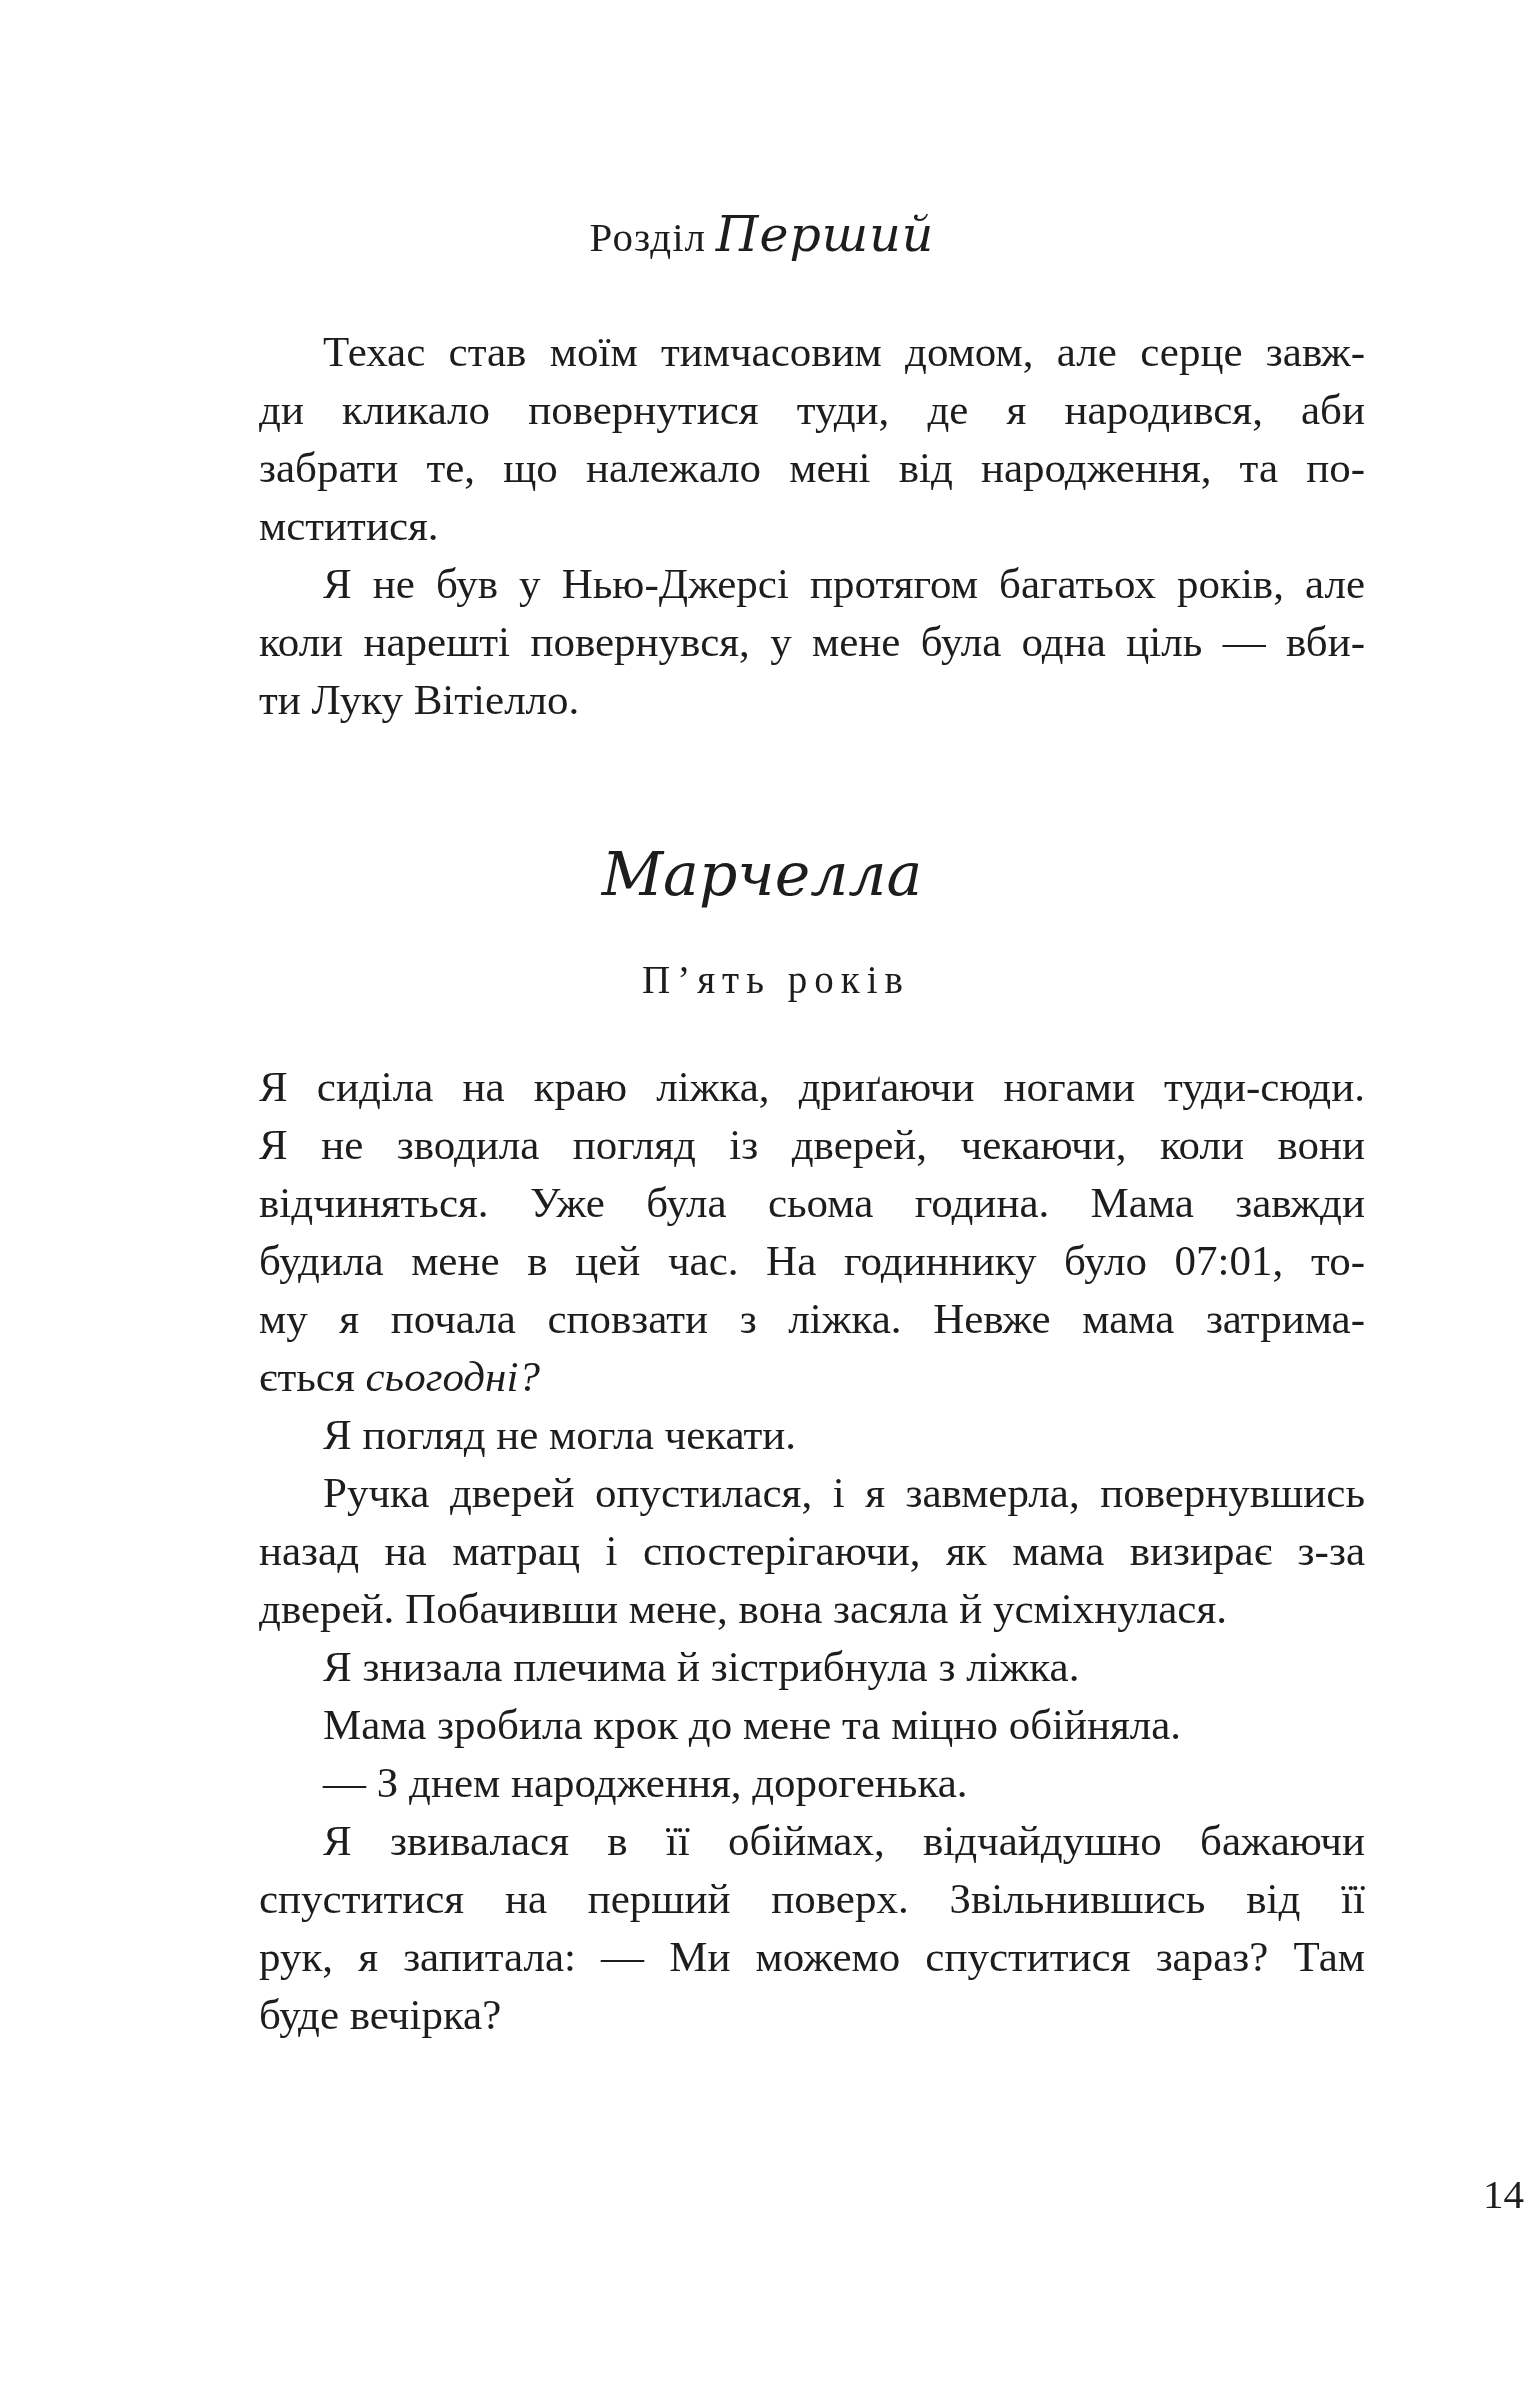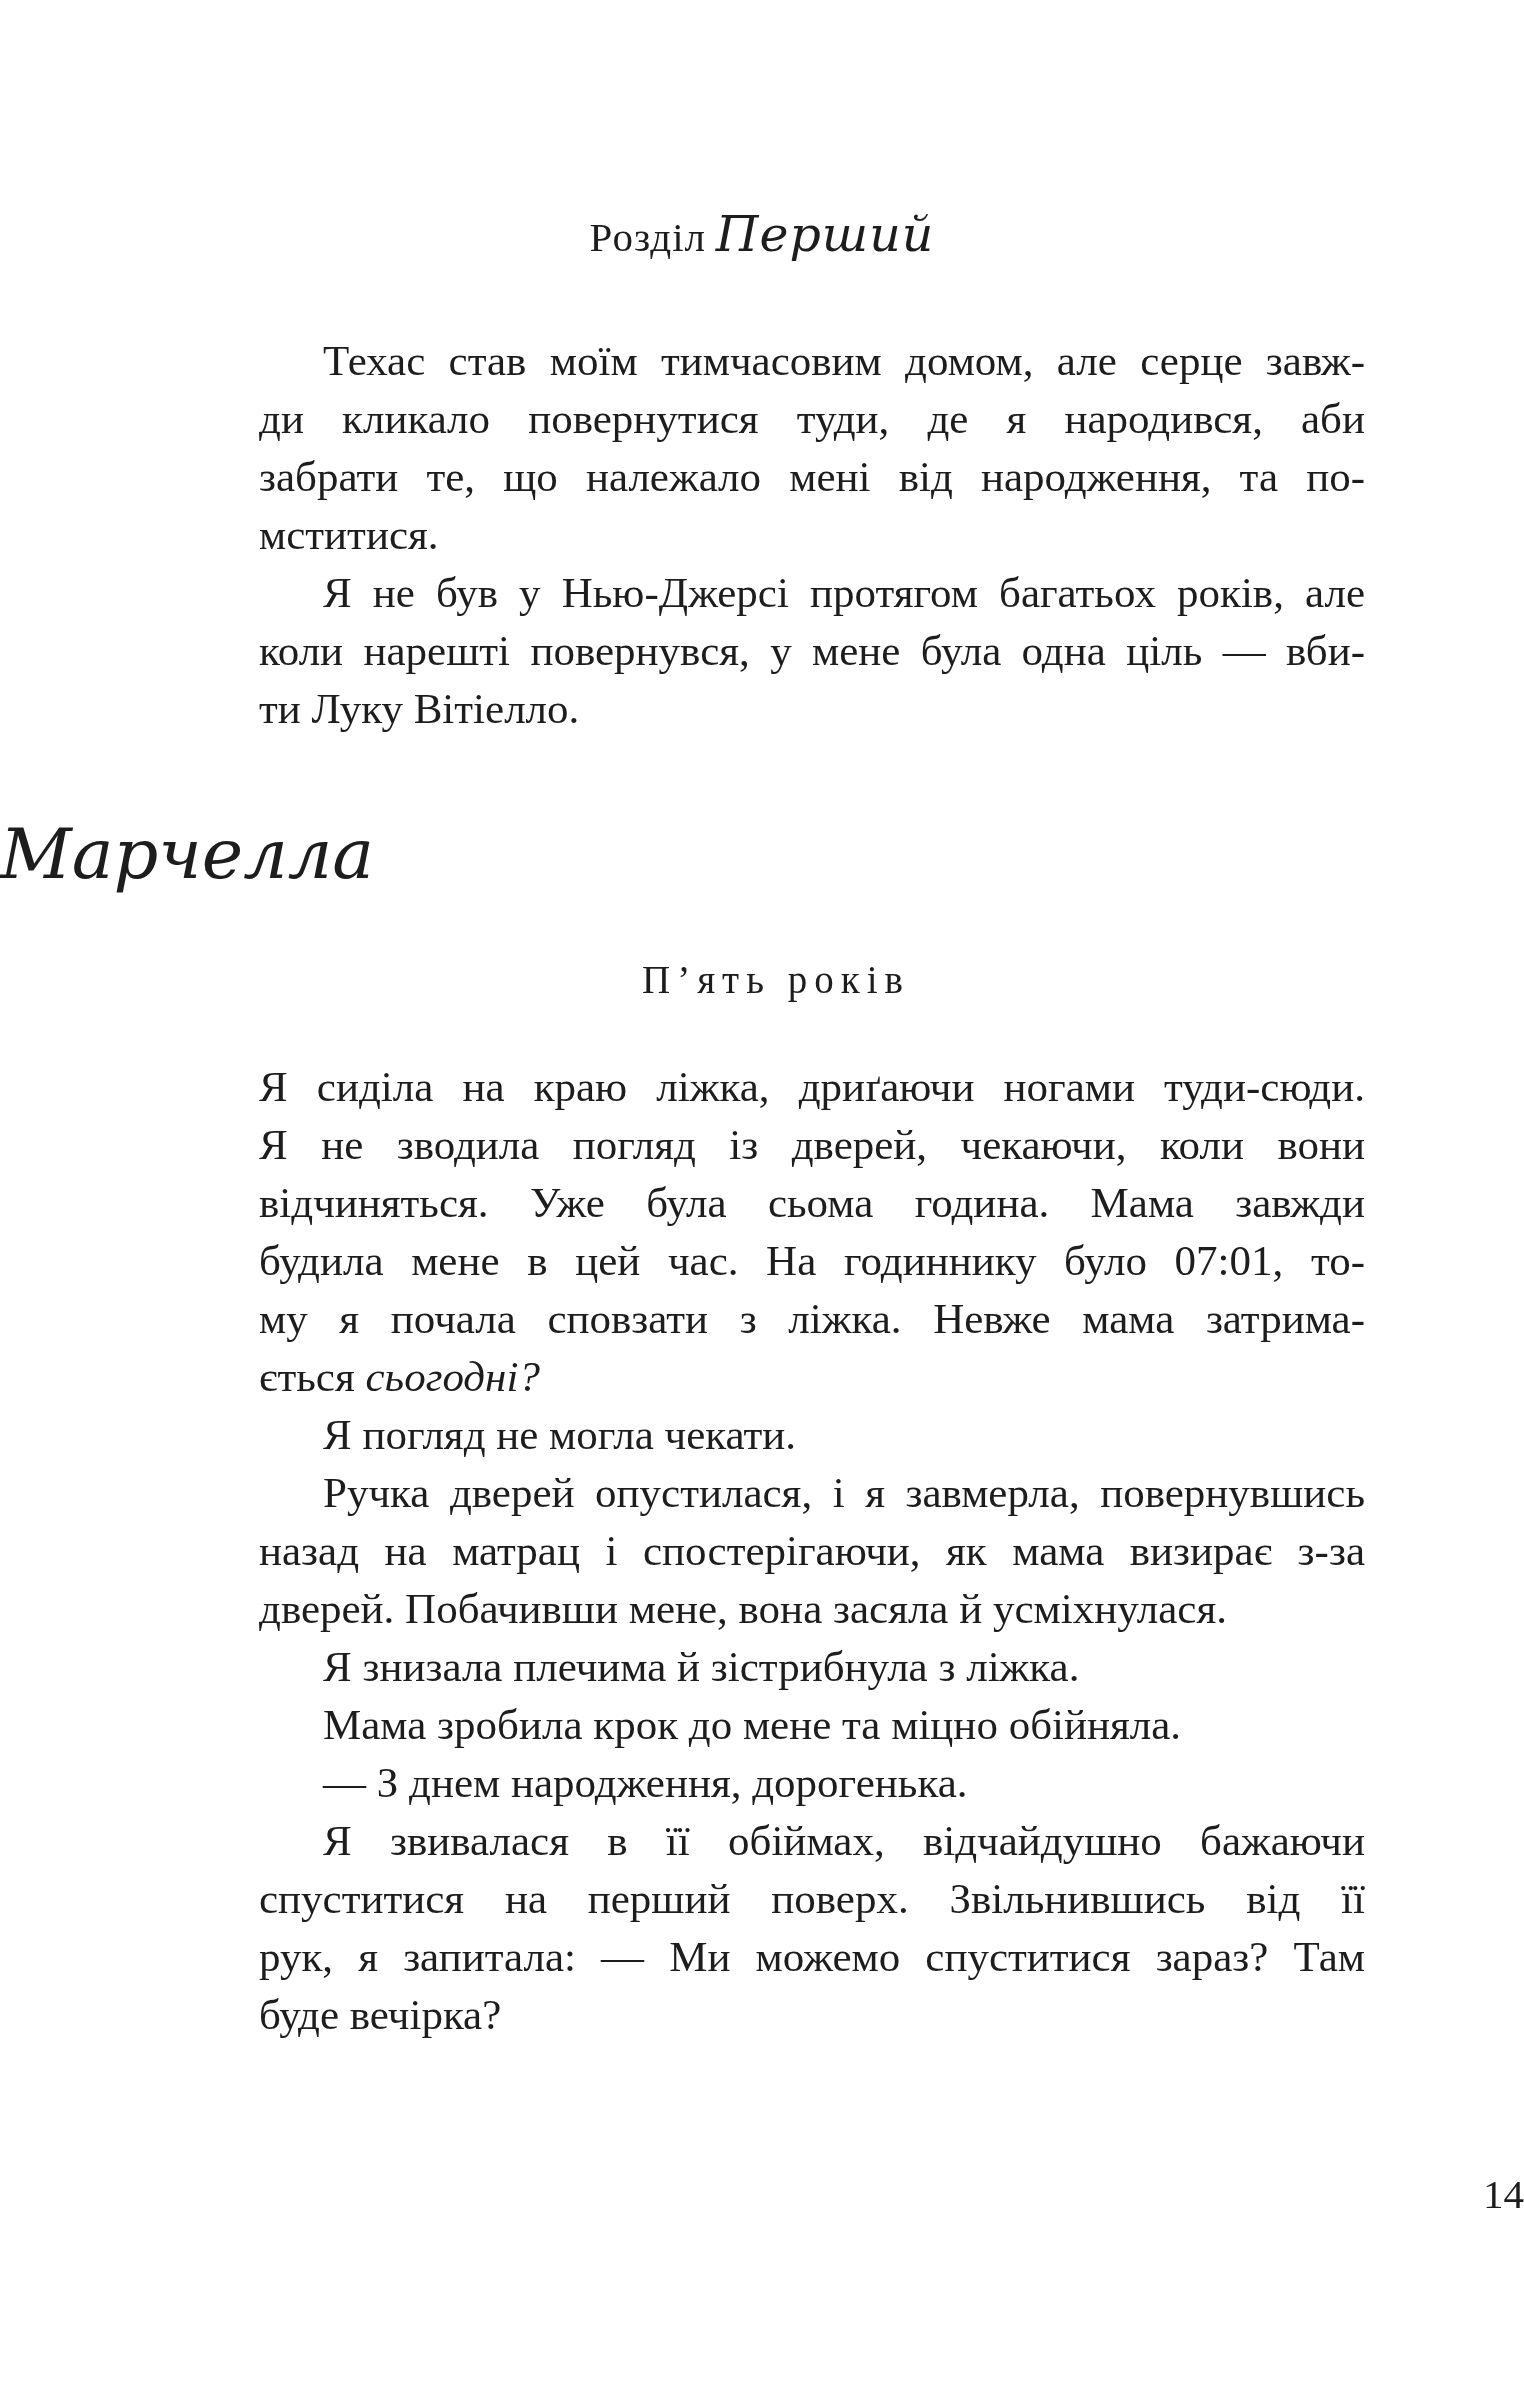--- a/index.html
+++ b/index.html
@@ -31,37 +31,38 @@
     font-size: 49px;
     margin-left: 9.7px;
   }
   .text-block {
     position: absolute;
     left: 259px;
     width: 1106px;
     font-size: 43px;
     line-height: 58px;
   }
-  .block-top { top: 332px; }
+  .block-top { top: 323px; }
   .block-bottom { top: 1058px; }
   .line { text-align: left; }
   .line.just {
     text-align: justify;
     text-align-last: justify;
   }
   .line.indent { text-indent: 64px; }
   .ital { font-style: italic; }
   .section-title {
     position: absolute;
-    top: 808px;
+    top: 828px;
     left: 0;
     width: 100%;
+    text-align: center;
     font-family: "DejaVu Serif", serif;
     font-style: italic;
-    font-size: 70px;
+    font-size: 60px;
     line-height: 93px;
   }
   .section-subtitle {
     position: absolute;
     top: 957px;
     left: 14px;
     width: 100%;
     text-align: center;
     font-size: 39px;
     letter-spacing: 0.18em;

